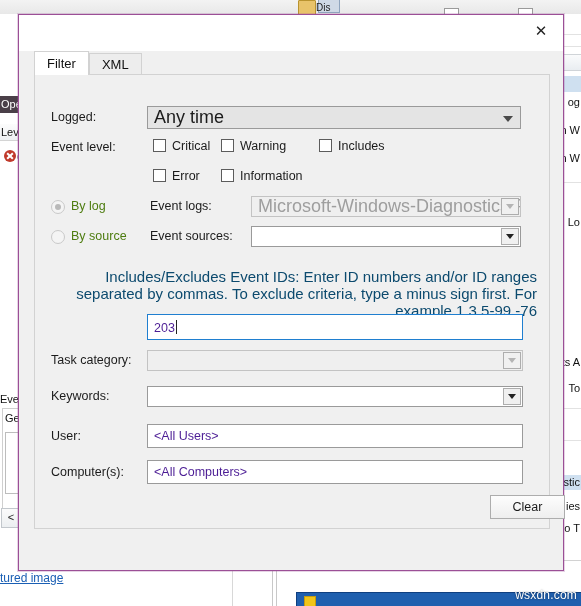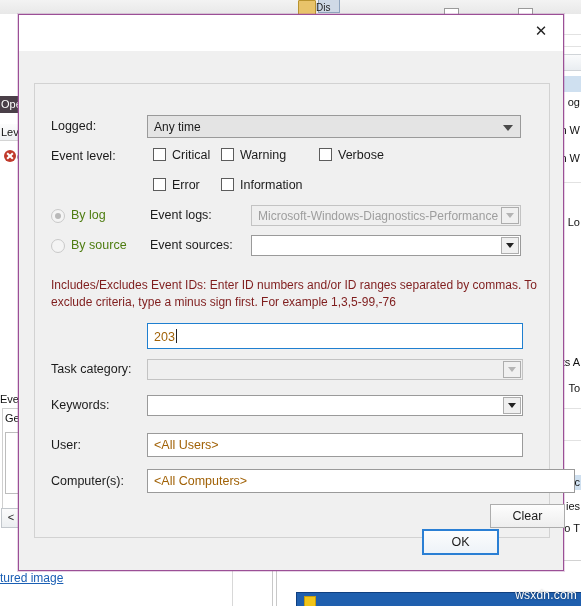--- a/index.html
+++ b/index.html
@@ -80,60 +80,60 @@
   .close-btn{position:absolute;right:0;top:0;width:44px;height:30px;
     display:flex;align-items:center;justify-content:center;background:#ffffff;
     font-size:15px;color:#222;line-height:1;cursor:pointer;}
 
   .tabstrip{position:absolute;left:15px;top:36px;height:24px;display:flex;align-items:flex-end;}
   .tab{height:22px;padding:0 12px;font-size:13px;color:#111;
     display:flex;align-items:center;box-sizing:border-box;cursor:pointer;
     border:1px solid #d2d2d2;border-bottom:none;background:#ededed;}
   .tab.active{background:#ffffff;border-color:#d2d2d2;height:24px;position:relative;z-index:3;}
 
-  .panel{position:absolute;left:15px;top:68px;width:516px;height:455px;
-    background:#f0f0f0;border:1px solid #d2d2d2;box-sizing:border-box;}
+  .panel{position:absolute;left:15px;top:59px;width:516px;height:455px;
+    background:#f0f0f0;border:1px solid #d2d2d2;box-sizing:border-box;text-align:right;}
 
   
   .lbl{position:absolute;font-size:12.5px;color:#1b1b1b;white-space:nowrap;}
   .lbl.dim{color:#4d7c0f;}
 
   .combo{position:absolute;box-sizing:border-box;border:1px solid #9a9a9a;
     background:#ffffff;height:21px;display:flex;align-items:center;}
-  .combo .val{padding-left:6px;font-size:12px;color:#1b1b1b;white-space:nowrap;overflow:hidden;}
+  .combo .val{padding-left:6px;font-size:18px;color:#1b1b1b;white-space:nowrap;overflow:hidden;}
   .combo.flat{background:#e4e4e4;border-color:#9a9a9a;}
   .combo.flat .val{color:#1b1b1b;}
   .combo.disabled{background:#efefef;border-color:#c3c3c3;}
   .combo.disabled .val{color:#9e9e9e;}
   .arrow-btn{position:absolute;right:1px;top:1px;width:18px;height:17px;
     background:#f0f0f0;border:1px solid #adadad;box-sizing:border-box;
     display:flex;align-items:center;justify-content:center;cursor:pointer;}
   .arrow-btn.plain{background:transparent;border:none;}
   .arrow-btn .car{width:0;height:0;border-left:4px solid transparent;
     border-right:4px solid transparent;border-top:5px solid #222;}
   .arrow-btn.dis .car{border-top-color:#b4b4b4;}
   .chev{width:0;height:0;border-left:5px solid transparent;border-right:5px solid transparent;
     border-top:6px solid #4a4a4a;}
 
   .txtbox{position:absolute;box-sizing:border-box;height:24px;background:#fff;
     border:1px solid #9a9a9a;display:flex;align-items:center;}
-  .txtbox .val{padding-left:6px;font-size:12.5px;color:#a16207;}
+  .txtbox .val{padding-left:6px;font-size:12.5px;color:#4c1d95;}
   .txtbox.focused{border:1px solid #1f7fd0;height:26px;}
   .caret{display:inline-block;width:1px;height:14px;background:#222;margin-left:1px;
     vertical-align:-2px;}
 
   .cb{position:absolute;width:13px;height:13px;box-sizing:border-box;
     border:1px solid #5c5c5c;background:#fff;cursor:pointer;}
   .rb{position:absolute;width:14px;height:14px;box-sizing:border-box;border-radius:50%;
     border:1px solid #c9c9c9;background:#f4f4f4;}
   .rb.on::after{content:"";position:absolute;left:3px;top:3px;width:6px;height:6px;
     border-radius:50%;background:#b9b9b9;}
 
-  .helptext{position:absolute;left:16px;top:193px;width:486px;font-size:12px;
-    color:#7f1d1d;line-height:17px;}
+  .helptext{position:absolute;left:16px;top:193px;width:486px;font-size:15px;
+    color:#0c4a6e;line-height:17px;}
 
   .btn{position:absolute;box-sizing:border-box;height:24px;
     background:linear-gradient(#fdfdfd,#eeeeee);border:1px solid #adadad;
     font-size:12.5px;color:#1b1b1b;display:flex;align-items:center;justify-content:center;
     cursor:pointer;margin-left:27px;}
   .btn.focus{border:2px solid #2a7fd4;background:linear-gradient(#fbfcfd,#eef3f8);}
 </style>
 </head>
 <body>
 
@@ -188,38 +188,42 @@
   <div class="bg-tb-ic"></div>
   <div class="watermark">wsxdn.com</div>
 </div>
 
 <div id="dialog">
 
   <div class="titlebar">
     <div class="close-btn">✕</div>
   </div>
 
+  <div class="tabstrip">
+    <div class="tab active">Filter</div>
+    <div class="tab">XML</div>
+  </div>
 
   <div class="panel">
 
     <div class="lbl" style="left:16px;top:35px">Logged:</div>
     <div class="combo flat" style="left:112px;top:31px;width:374px;height:23px">
       <div class="val">Any time</div>
       <div class="arrow-btn plain" style="right:6px;top:7px;width:12px;height:9px">
         <div class="chev"></div>
       </div>
     </div>
 
     <div class="lbl" style="left:16px;top:65px">Event level:</div>
     <div class="cb" style="left:118px;top:64px"></div>
     <div class="lbl" style="left:137px;top:64px">Critical</div>
     <div class="cb" style="left:186px;top:64px"></div>
     <div class="lbl" style="left:205px;top:64px">Warning</div>
     <div class="cb" style="left:284px;top:64px"></div>
-    <div class="lbl" style="left:303px;top:64px">Verbose</div>
+    <div class="lbl" style="left:303px;top:64px">Includes</div>
     <div class="cb" style="left:118px;top:94px"></div>
     <div class="lbl" style="left:137px;top:94px">Error</div>
     <div class="cb" style="left:186px;top:94px"></div>
     <div class="lbl" style="left:205px;top:94px">Information</div>
 
     <div class="rb on" style="left:16px;top:125px"></div>
     <div class="lbl dim" style="left:36px;top:124px">By log</div>
     <div class="rb" style="left:16px;top:155px"></div>
     <div class="lbl dim" style="left:36px;top:154px">By source</div>
 
@@ -260,21 +264,20 @@
           <div class="car"></div>
         </div>
     </div>
 
     <div class="lbl" style="left:16px;top:354px">User:</div>
     <div class="txtbox" style="left:112px;top:349px;width:376px">
       <div class="val">&lt;All Users&gt;</div>
     </div>
 
     <div class="lbl" style="left:16px;top:390px">Computer(s):</div>
-    <div class="txtbox" style="left:112px;top:385px;width:428px">
+    <div class="txtbox" style="left:112px;top:385px;width:376px">
       <div class="val">&lt;All Computers&gt;</div>
     </div>
 
     <div class="btn" style="left:428px;top:420px;width:75px">Clear</div>
   </div>
 
-  <div class="btn focus" style="left:376px;top:514px;width:77px;height:26px">OK</div>
 </div>
 
 </body></html>

